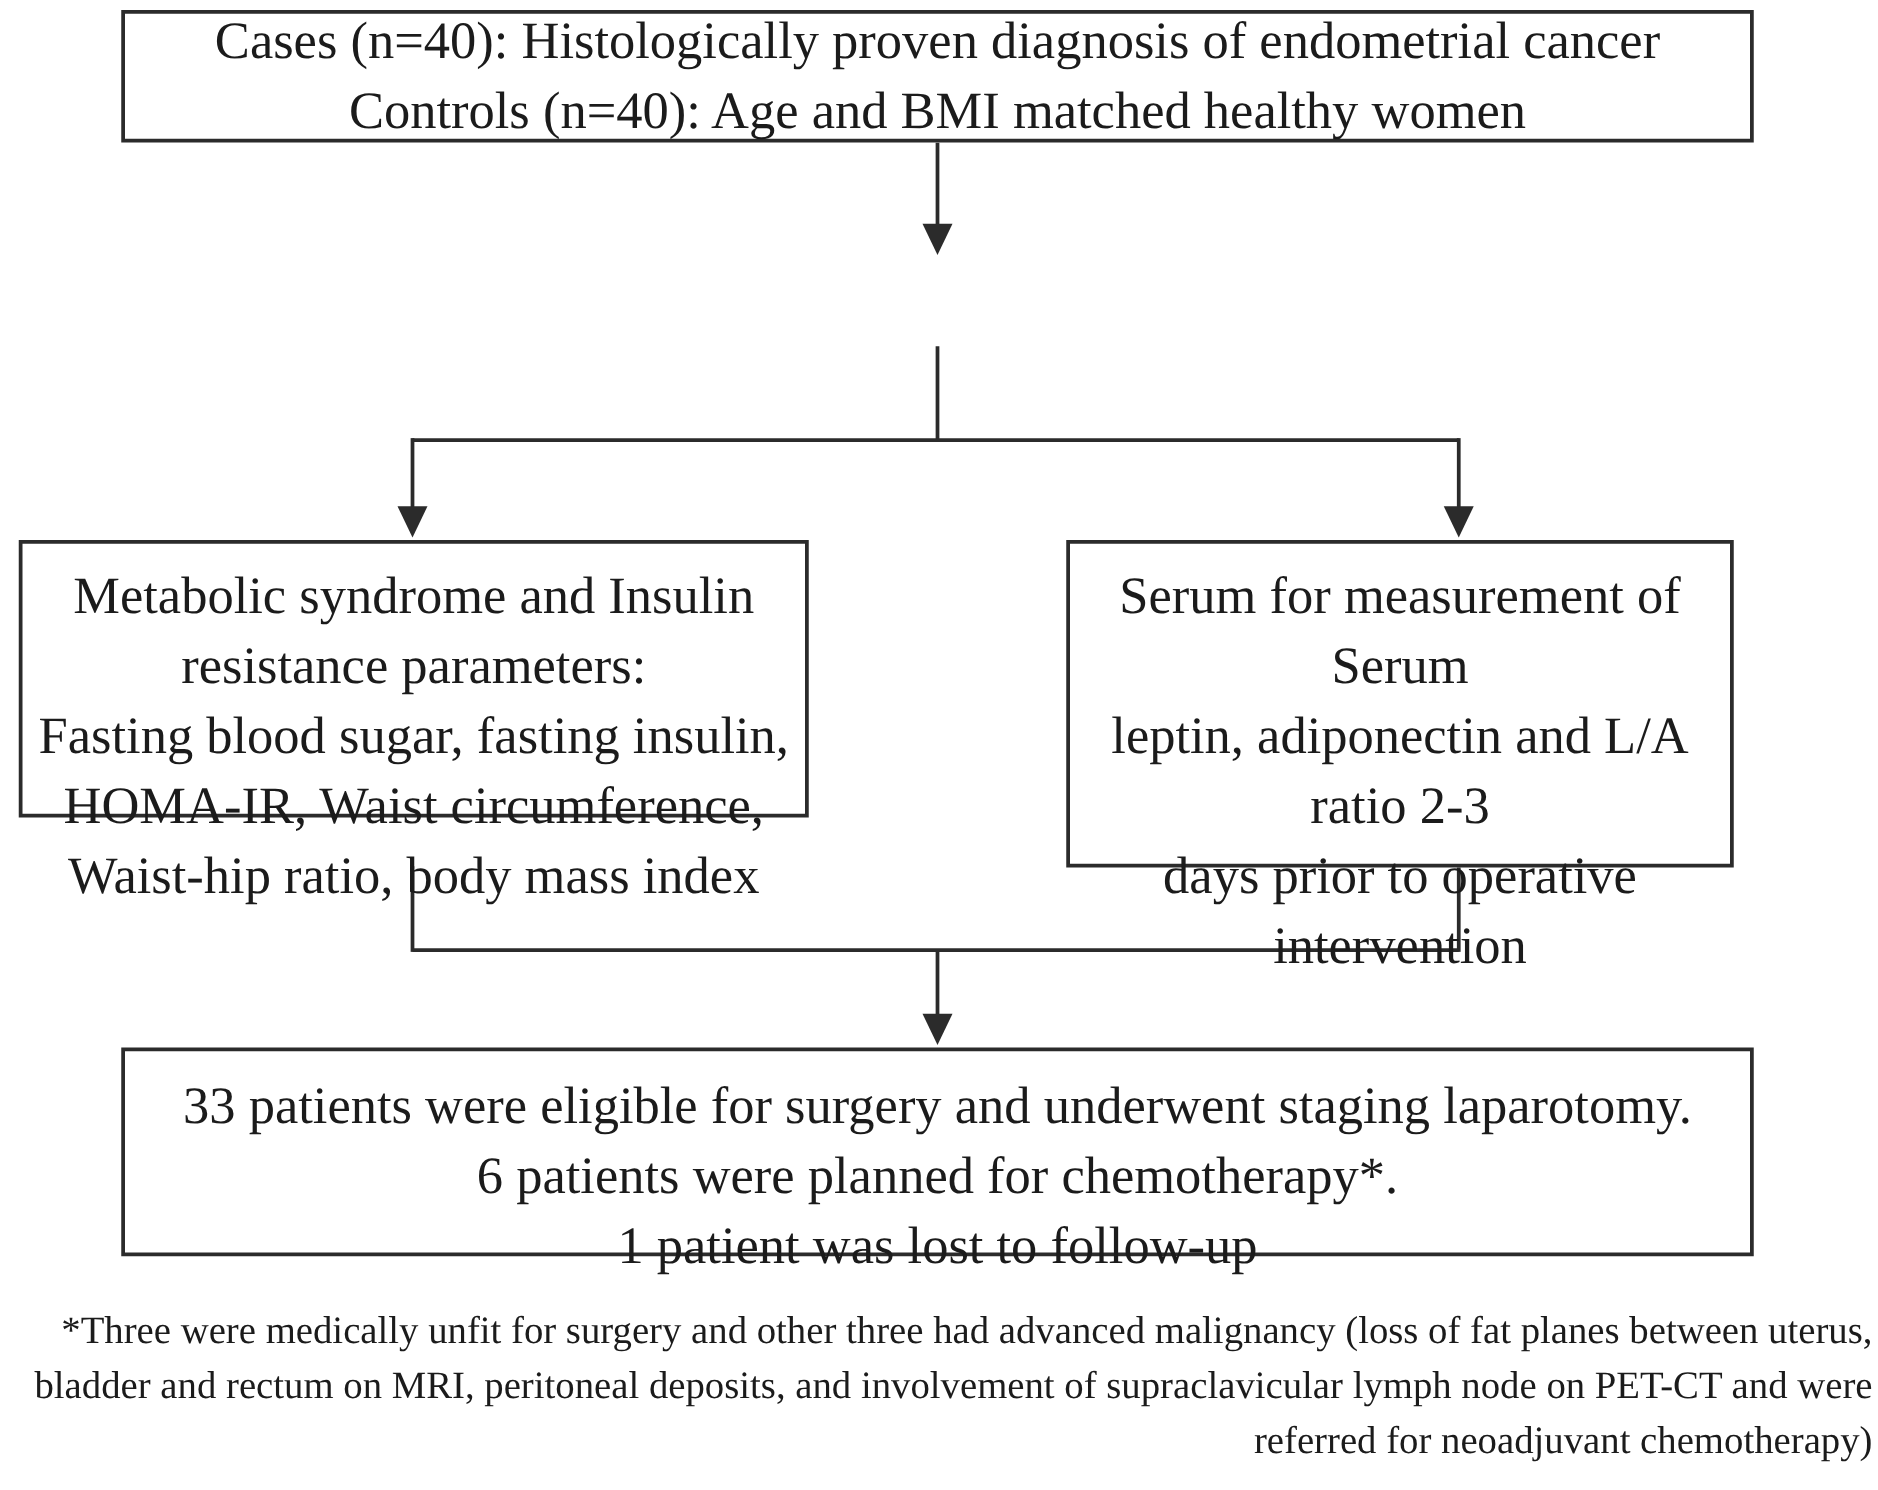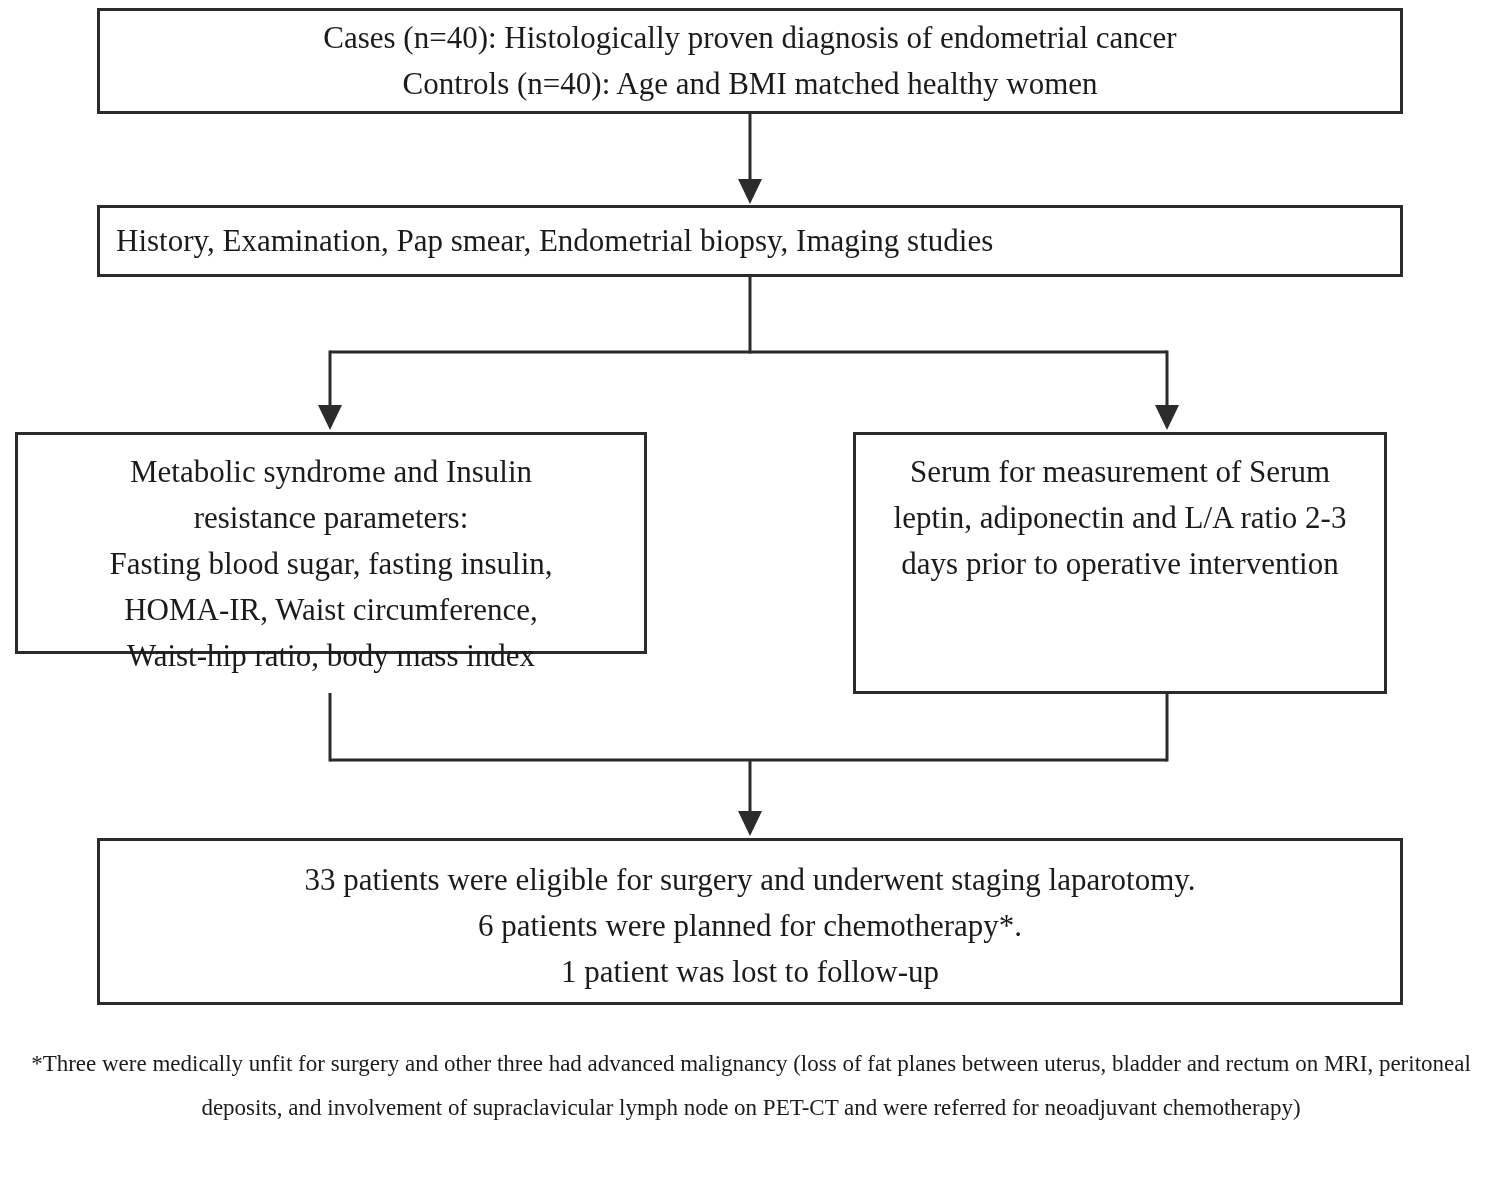--- a/index.html
+++ b/index.html
@@ -10,44 +10,44 @@
     background: #ffffff;
     font-family: "Liberation Serif", serif;
     color: #1b1b1b;
     overflow: hidden;
   }
   .box {
     position: absolute;
     box-sizing: border-box;
     border: 3px solid #2b2b2b;
     background: #ffffff;
-    font-size: 31px;
-    line-height: 46px;
+    font-size: 42px;
+    line-height: 56px;
     white-space: pre-line;
     display: flex;
     align-items: flex-start;
   }
   .box .txt { width: 100%; }
   .center .txt { text-align: center; }
   .vcenter { align-items: center; }
 
   #box-enrollment { left: 97px;  top: 8px;   width: 1306px; height: 106px; padding: 4px 10px; }
   #box-workup     { left: 97px;  top: 205px; width: 1306px; height: 72px;  padding: 0 16px; }
   #box-metabolic  { left: 15px;  top: 432px; width: 632px;  height: 222px; padding: 14px 8px; }
   #box-serum      { left: 853px; top: 432px; width: 534px;  height: 262px; padding: 14px 10px; }
   #box-outcome    { left: 97px;  top: 838px; width: 1306px; height: 167px; padding: 16px 10px; }
 
   .footnote {
     position: absolute;
     left: 4px;
     top: 1042px;
     width: 1494px;
-    font-size: 23px;
+    font-size: 31px;
     line-height: 44px;
-    text-align: center;
+    text-align: right;
   }
   svg.connectors {
     position: absolute;
     left: 0; top: 0;
     width: 1502px;
     height: 1192px;
     pointer-events: none;
   }
   svg.connectors line { stroke: #2b2b2b; stroke-width: 3; }
   svg.connectors polygon { fill: #2b2b2b; }
@@ -80,23 +80,20 @@
       <line x1="750" y1="760" x2="750" y2="812"></line>
       <polygon points="750,836 738,811 762,811"></polygon>
     </g>
   </svg>
 
   <div class="box center vcenter" id="box-enrollment">
     <div class="txt">Cases (n=40): Histologically proven diagnosis of endometrial cancer
 Controls (n=40): Age and BMI matched healthy women</div>
   </div>
 
-  <div class="box vcenter" id="box-workup">
-    <div class="txt">History, Examination, Pap smear, Endometrial biopsy, Imaging studies</div>
-  </div>
 
   <div class="box center" id="box-metabolic">
     <div class="txt">Metabolic syndrome and Insulin
 resistance parameters:
 Fasting blood sugar, fasting insulin,
 HOMA-IR, Waist circumference,
 Waist-hip ratio, body mass index</div>
   </div>
 
   <div class="box center" id="box-serum">

